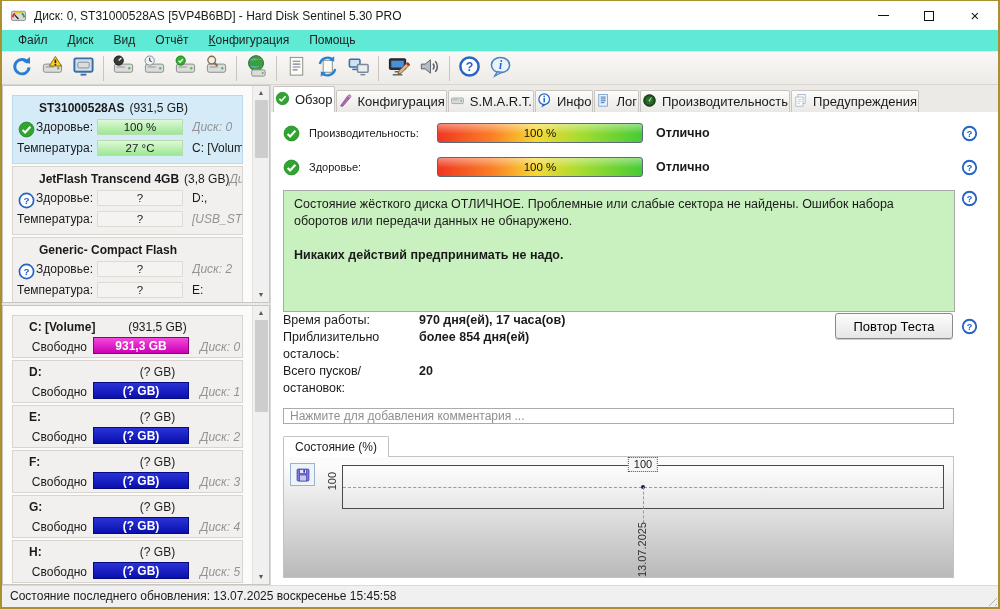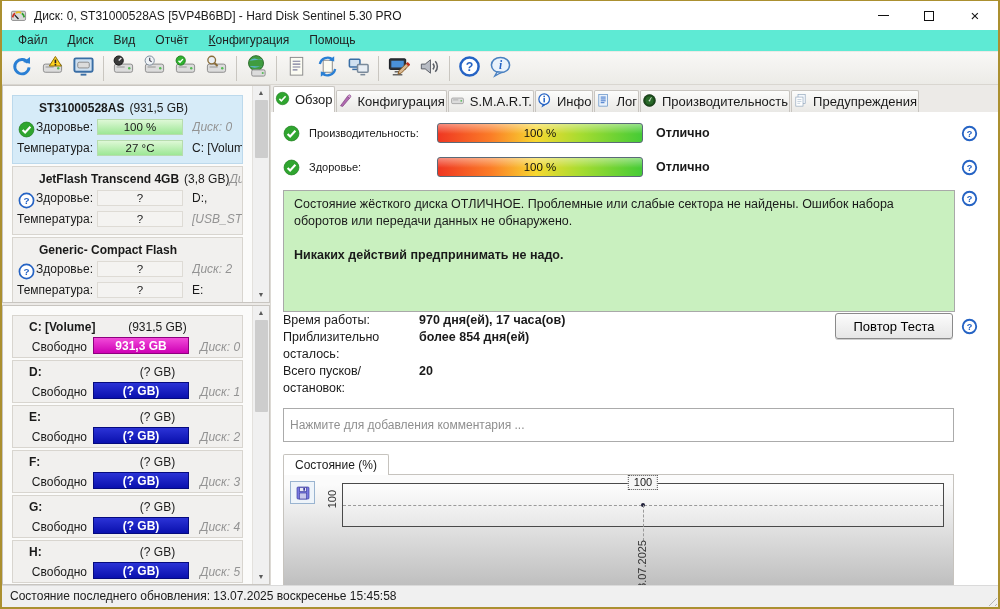--- a/index.html
+++ b/index.html
@@ -102,21 +102,21 @@
   .stats-block { display:flex; align-items:flex-start; margin-bottom:11px; }
   .stats-list { flex:1; }
   .stat-row { display:flex; line-height:17px; font-size:12.5px; }
   .stat-label { width:136px; flex:0 0 auto; }
   .stat-value { font-weight:bold; }
   .retest-wrap { display:flex; align-items:center; gap:8px; margin-top:1px; }
   .retest-btn { min-width:118px; height:26px; border:1px solid #8a8a8a; border-radius:3px; font-size:13px;
                 background:linear-gradient(#fcfcfc,#e6e6e6); box-shadow:0 1px 0 #cfcfcf; padding:0 12px; }
 
   .comment-row { padding-right:24px; margin-bottom:12px; }
-  .comment-input { width:100%; height:34px; border:1px solid #ababab; font-family:"Liberation Sans",sans-serif;
+  .comment-input { width:100%; height:16px; border:1px solid #ababab; font-family:"Liberation Sans",sans-serif;
                    font-size:12px; padding:0 6px; color:#444; }
   .comment-input::placeholder { color:#8f8f8f; opacity:1; }
 
   .chart-block { margin-right:24px; }
   .chart-tabs { height:21px; margin-bottom:-1px; position:relative; z-index:2; }
   .chart-tab { display:inline-block; height:21px; line-height:20px; padding:0 11px; font-size:12px; background:#fff;
                border:1px solid #c6c3be; border-bottom:none; border-radius:2px 2px 0 0; }
   .chart-body { position:relative; height:122px; border:1px solid #c6c3be; background:linear-gradient(#fbfbfb 8%,#b9b9b9); }
   .save-btn { position:absolute; left:6px; top:6px; width:25px; height:23px; border:1px solid #9ab4d0; background:#eef4fa;
               display:flex; align-items:center; justify-content:center; padding:0; }

